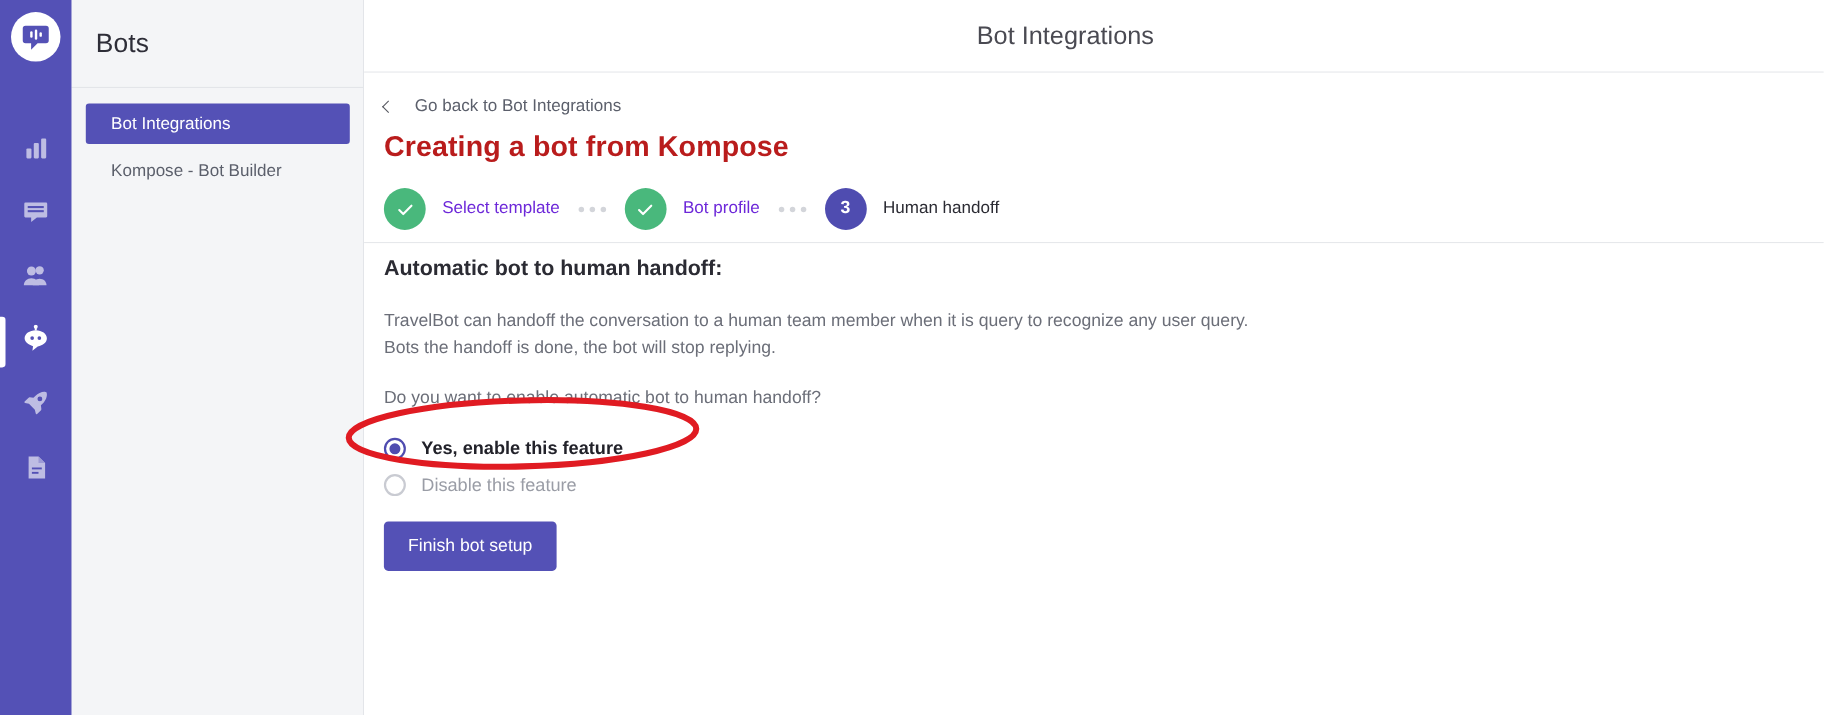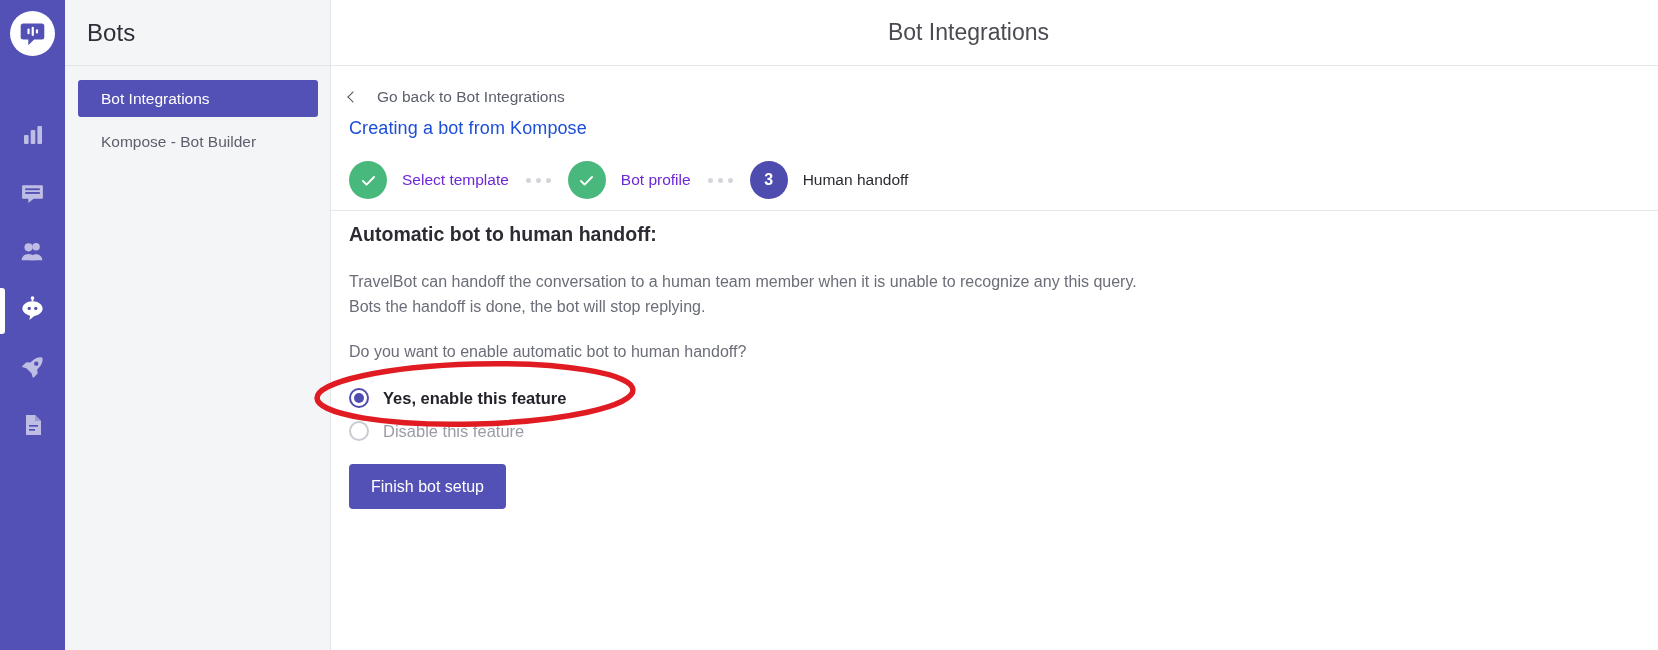--- a/index.html
+++ b/index.html
@@ -65,21 +65,21 @@
   
   .sidebar {
     width: 266px;
     flex: 0 0 266px;
     height: 650px;
     background: #f4f5f7;
     border-right: 1px solid #e3e5e9;
     position: relative;
   }
   .sidebar-header {
-    height: 66px;
+    height: 80px;
     display: flex;
     align-items: center;
     padding-left: 22px;
     border-bottom: 1px solid #e3e5e9;
   }
   .sidebar-title {
     font-size: 24px;
     color: #2e2e38;
     font-weight: 400;
     letter-spacing: .1px;
@@ -140,23 +140,23 @@
   .chev {
     display: inline-block;
     width: 8px; height: 8px;
     border-left: 1.6px solid #54565e;
     border-bottom: 1.6px solid #54565e;
     transform: rotate(45deg);
     margin-bottom: 1px;
   }
 
   .page-title {
-    font-size: 18px;
-    font-weight: normal;
-    color: #1d4ed8;
+    font-size: 26px;
+    font-weight: bold;
+    color: #b91c1c;
     margin-top: 10px;
     letter-spacing: .1px;
   }
 
   
   .stepper {
     display: flex;
     align-items: center;
     margin-top: 21px;
     height: 40px;
@@ -431,21 +431,21 @@
           <div class="step-label current">Human handoff</div>
         </div>
 
       </div>
 
       <div class="hr"></div>
 
       <div class="section-title">Automatic bot to human handoff:</div>
 
       <div class="para">
-        <div>TravelBot can handoff the conversation to a human team member when it is unable to recognize any this query.</div>
+        <div>TravelBot can handoff the conversation to a human team member when it is query to recognize any user query.</div>
         <div>Bots the handoff is done, the bot will stop replying.</div>
       </div>
 
       <div class="question">Do you want to enable automatic bot to human handoff?</div>
 
       <div class="radios">
         <div class="radio-row">
           <span class="radio checked"></span>
           <span class="radio-label checked">Yes, enable this feature</span>
         </div>

